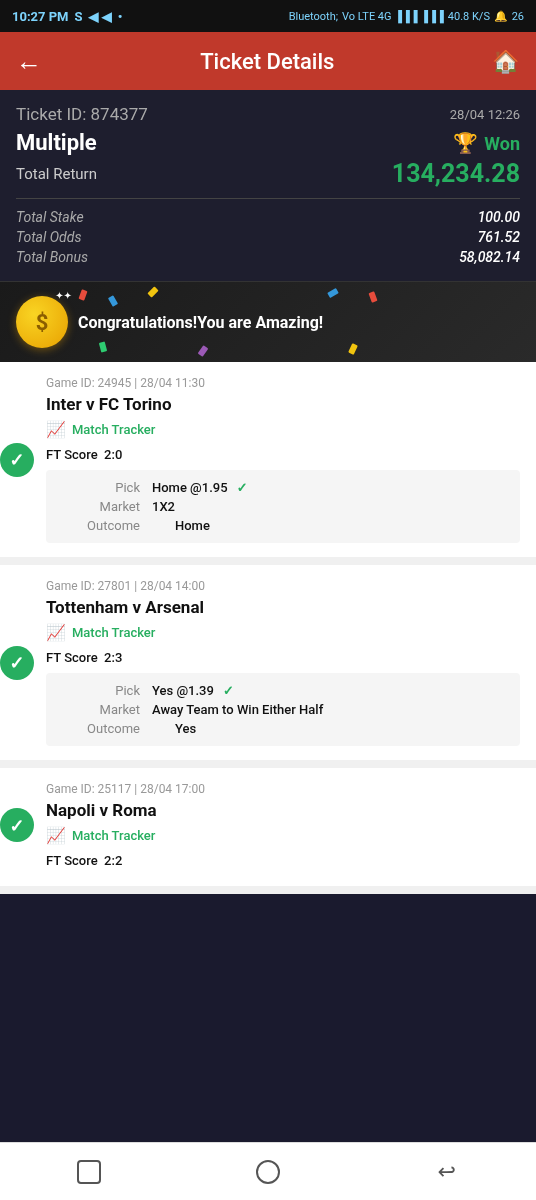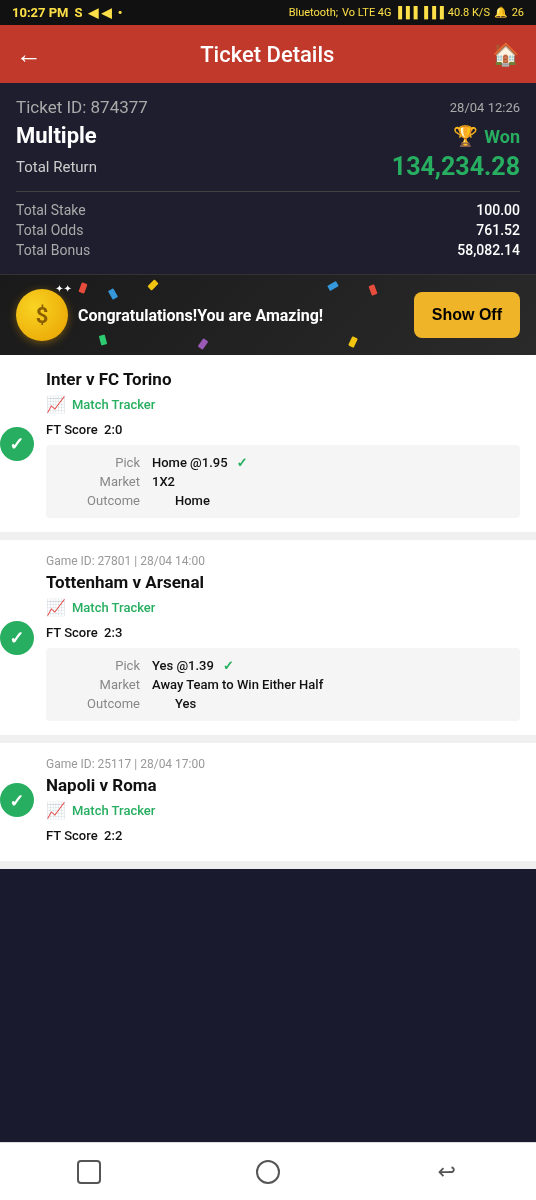--- a/index.html
+++ b/index.html
@@ -9,27 +9,27 @@
       min-height: 1200px;
       background: #1a1a2e;
       font-family: 'Roboto', Arial, sans-serif;
       color: #fff;
       overflow-x: hidden;
     }
 
     
     .status-bar {
       background: #111;
-      height: 25px;
+      height: 32px;
       display: flex;
       align-items: center;
       justify-content: space-between;
       padding: 0 12px;
       font-size: 13px;
-      color: #fde047;
+      color: #7dd3fc;
     }
     .status-left { font-weight: bold; display: flex; align-items: center; gap: 6px; }
     .status-right { display: flex; align-items: center; gap: 4px; font-size: 11px; }
 
     
     .header {
       background: #c0392b;
       height: 58px;
       display: flex;
       align-items: center;
@@ -114,20 +114,21 @@
     }
     .stats-grid {
       display: flex;
       flex-direction: column;
       gap: 4px;
     }
     .stat-row {
       display: flex;
       justify-content: space-between;
       align-items: flex-end;
+      font-style: italic;
     }
     .stat-label {
       color: #aaa;
       font-size: 14px;
     }
     .stat-value {
       color: #fff;
       font-size: 14px;
       font-weight: 500;
     }
@@ -440,28 +441,28 @@
 
     <div class="congrats-left">
       <div class="coin-icon">
         <span class="coin-stars">✦✦</span>
       </div>
       <div class="congrats-text">
         <span class="congrats-line1">Congratulations!</span>
         <span class="congrats-line2">You are Amazing!</span>
       </div>
     </div>
-    <button class="show-off-btn">Show Off</button>
   </div>
 
   <div class="matches-section">
 
     <div class="match-card">
       <div class="match-card-inner">
         <div class="check-circle">✓</div>
+        <div class="match-meta">Game ID: 24945 | 28/04 11:30</div>
         <div class="match-title">Inter v FC Torino</div>
         <div class="match-tracker-row">
           <span class="match-tracker-icon">📈</span>
           <span>Match Tracker</span>
         </div>
         <div class="ft-score-row">
           <span>FT Score</span>&nbsp;&nbsp;<span>2:0</span>
         </div>
         <div class="pick-box">
           <div class="pick-row">

